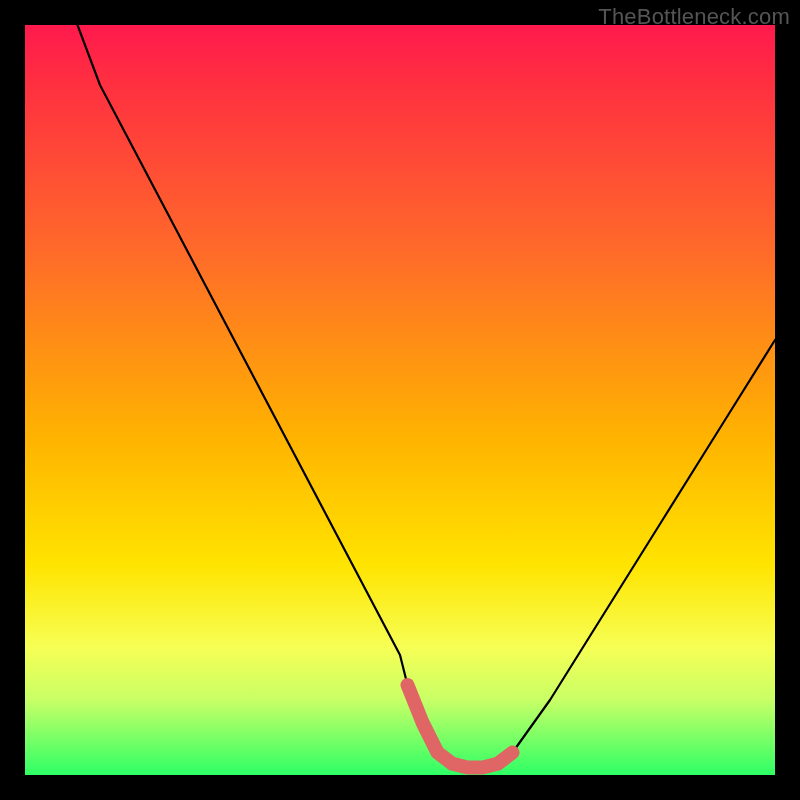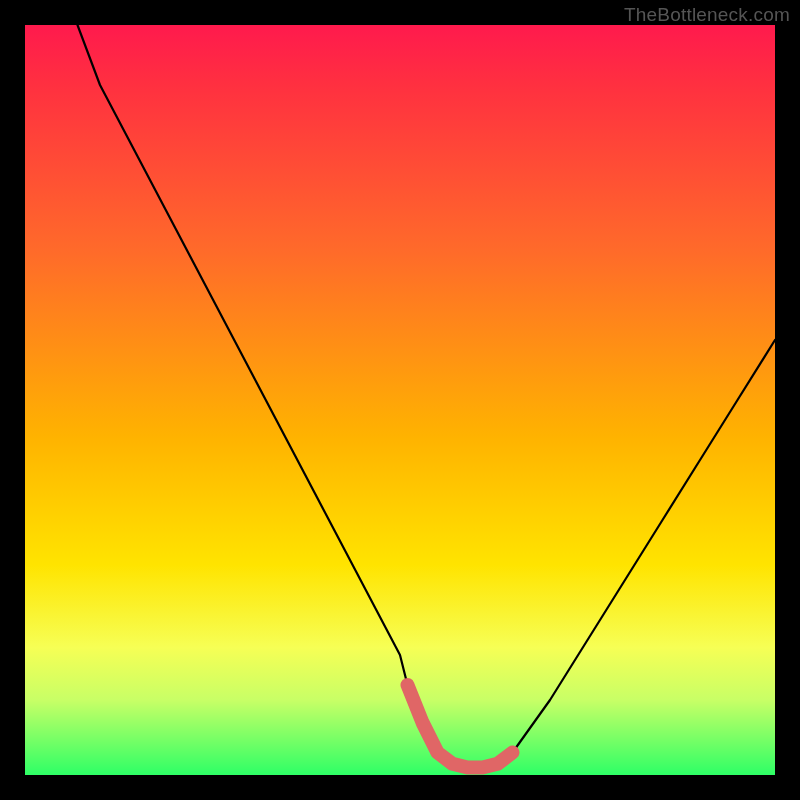--- a/index.html
+++ b/index.html
@@ -37,21 +37,21 @@
       #7bff66 95%,
       #2eff66 100%
     );
   }
   .watermark {
     position: absolute;
     top: 4px;
     right: 10px;
     color: #555;
     font-family: Arial, Helvetica, sans-serif;
-    font-size: 19px;
+    font-size: 22px;
     letter-spacing: 0.2px;
     user-select: none;
   }
   svg.curve {
     position: absolute;
     left: 0;
     top: 0;
     width: 750px;
     height: 750px;
   }

